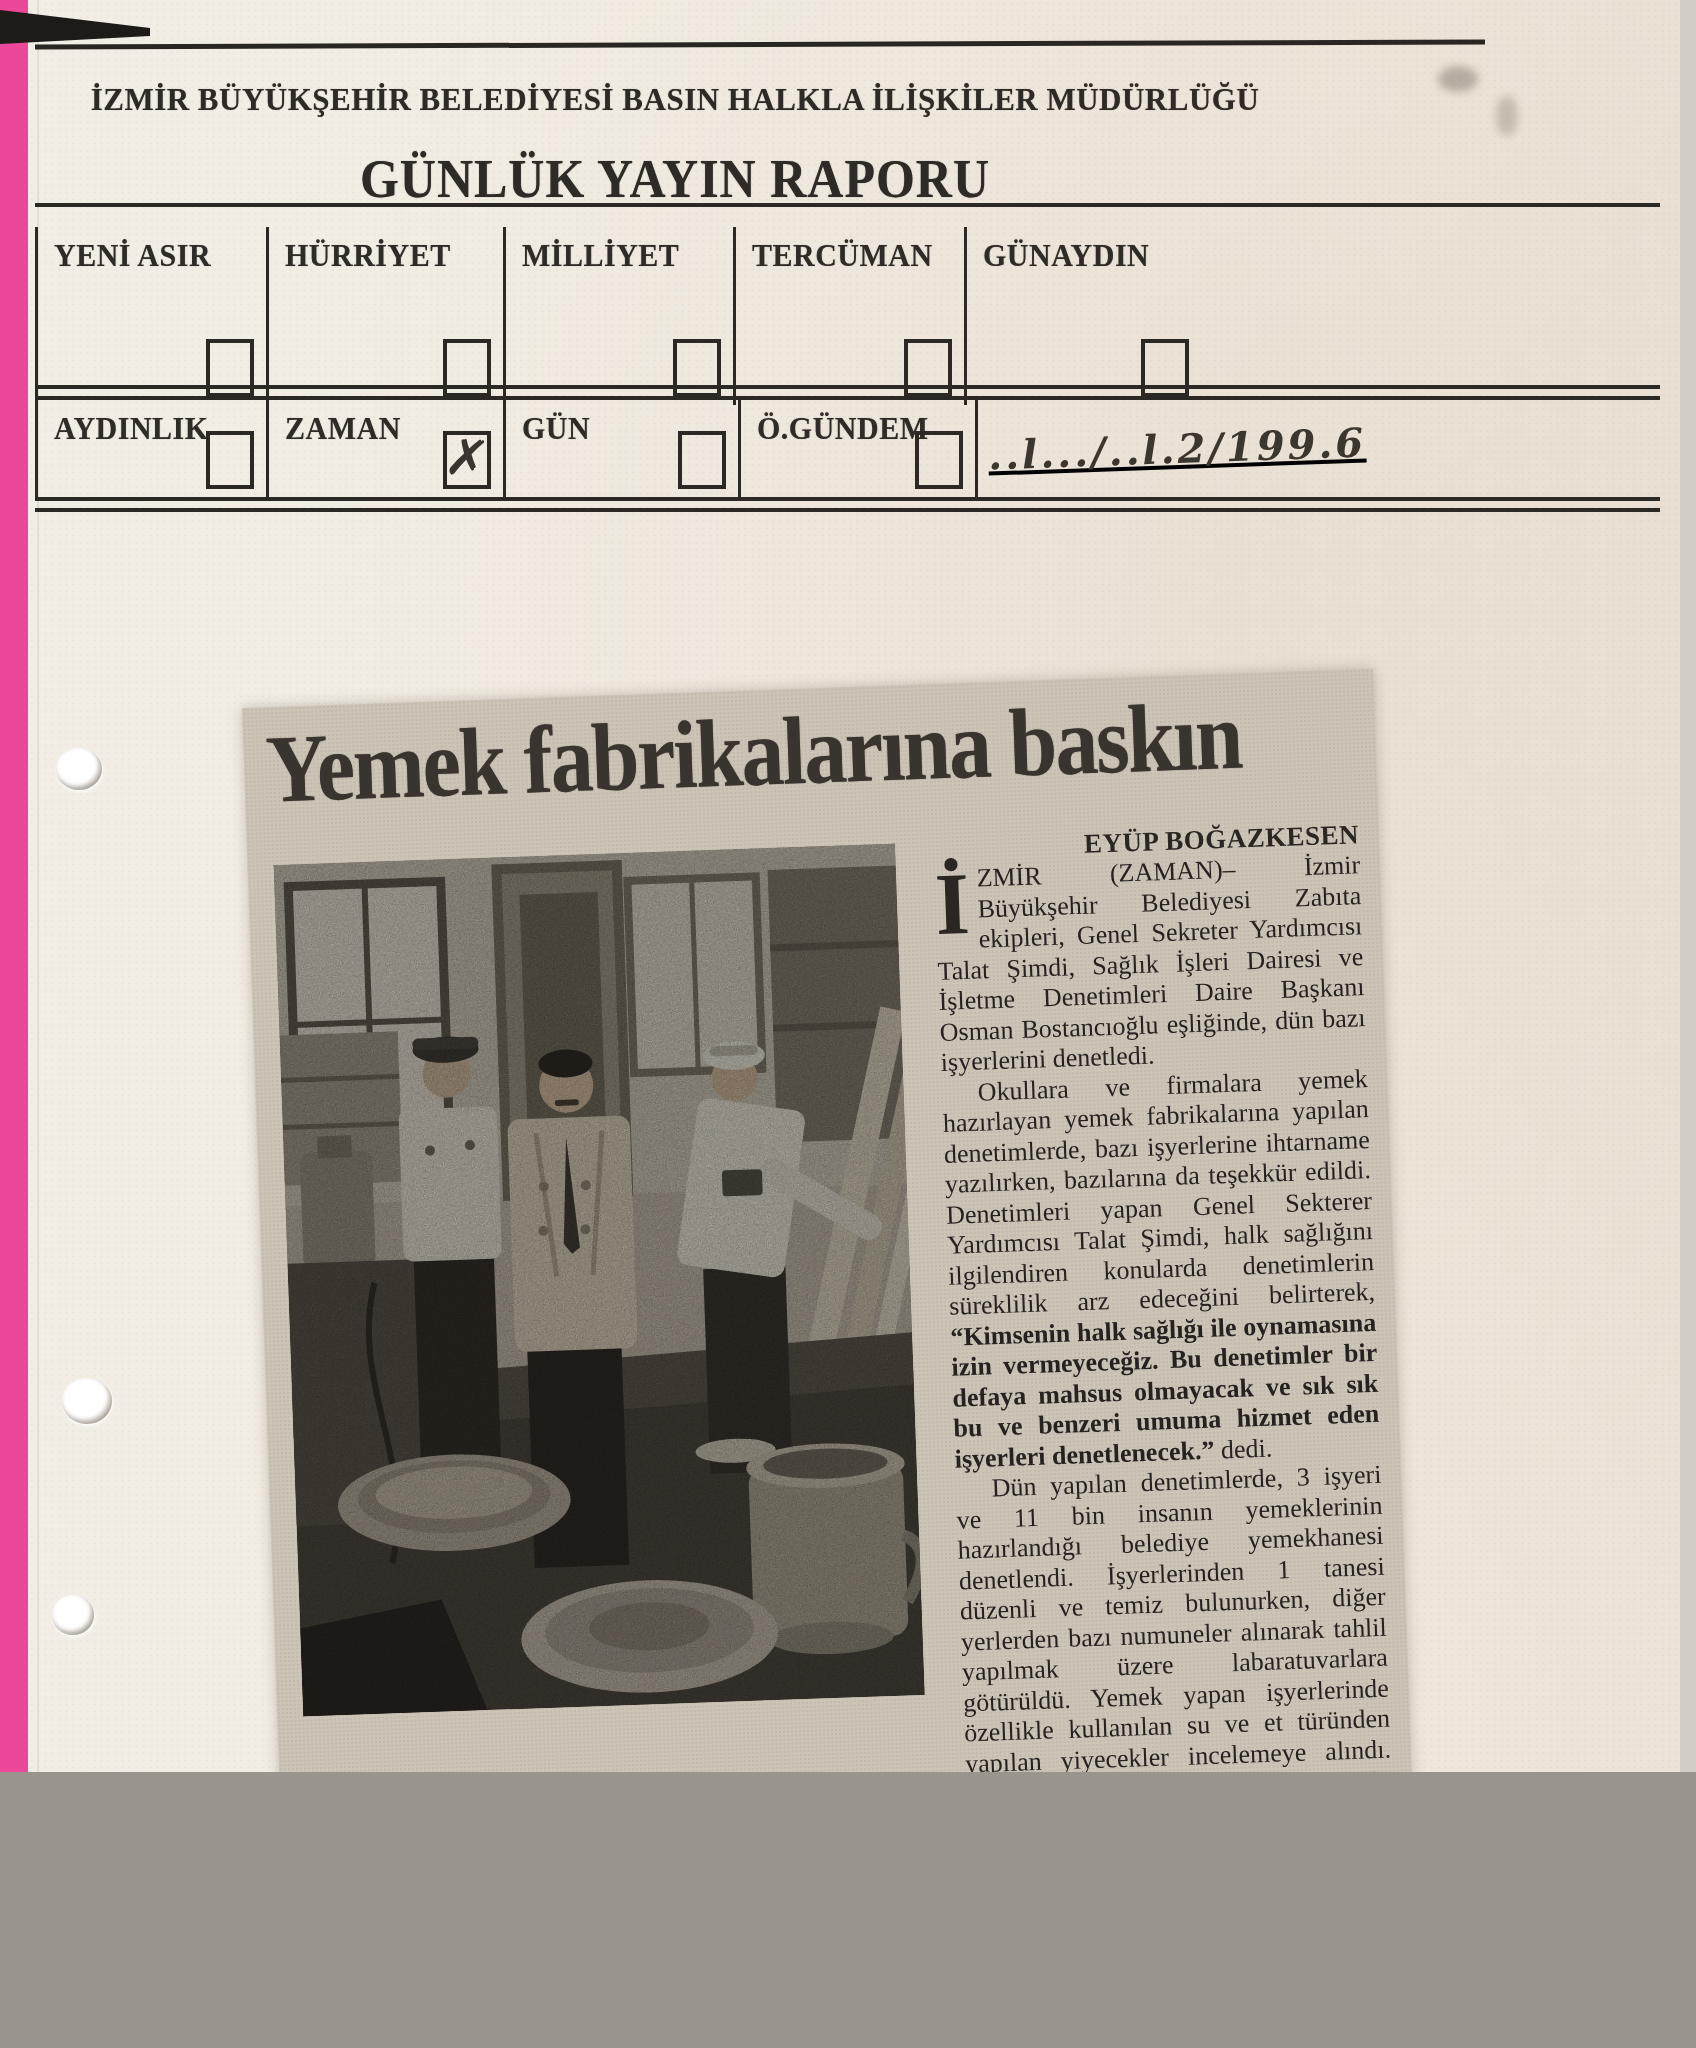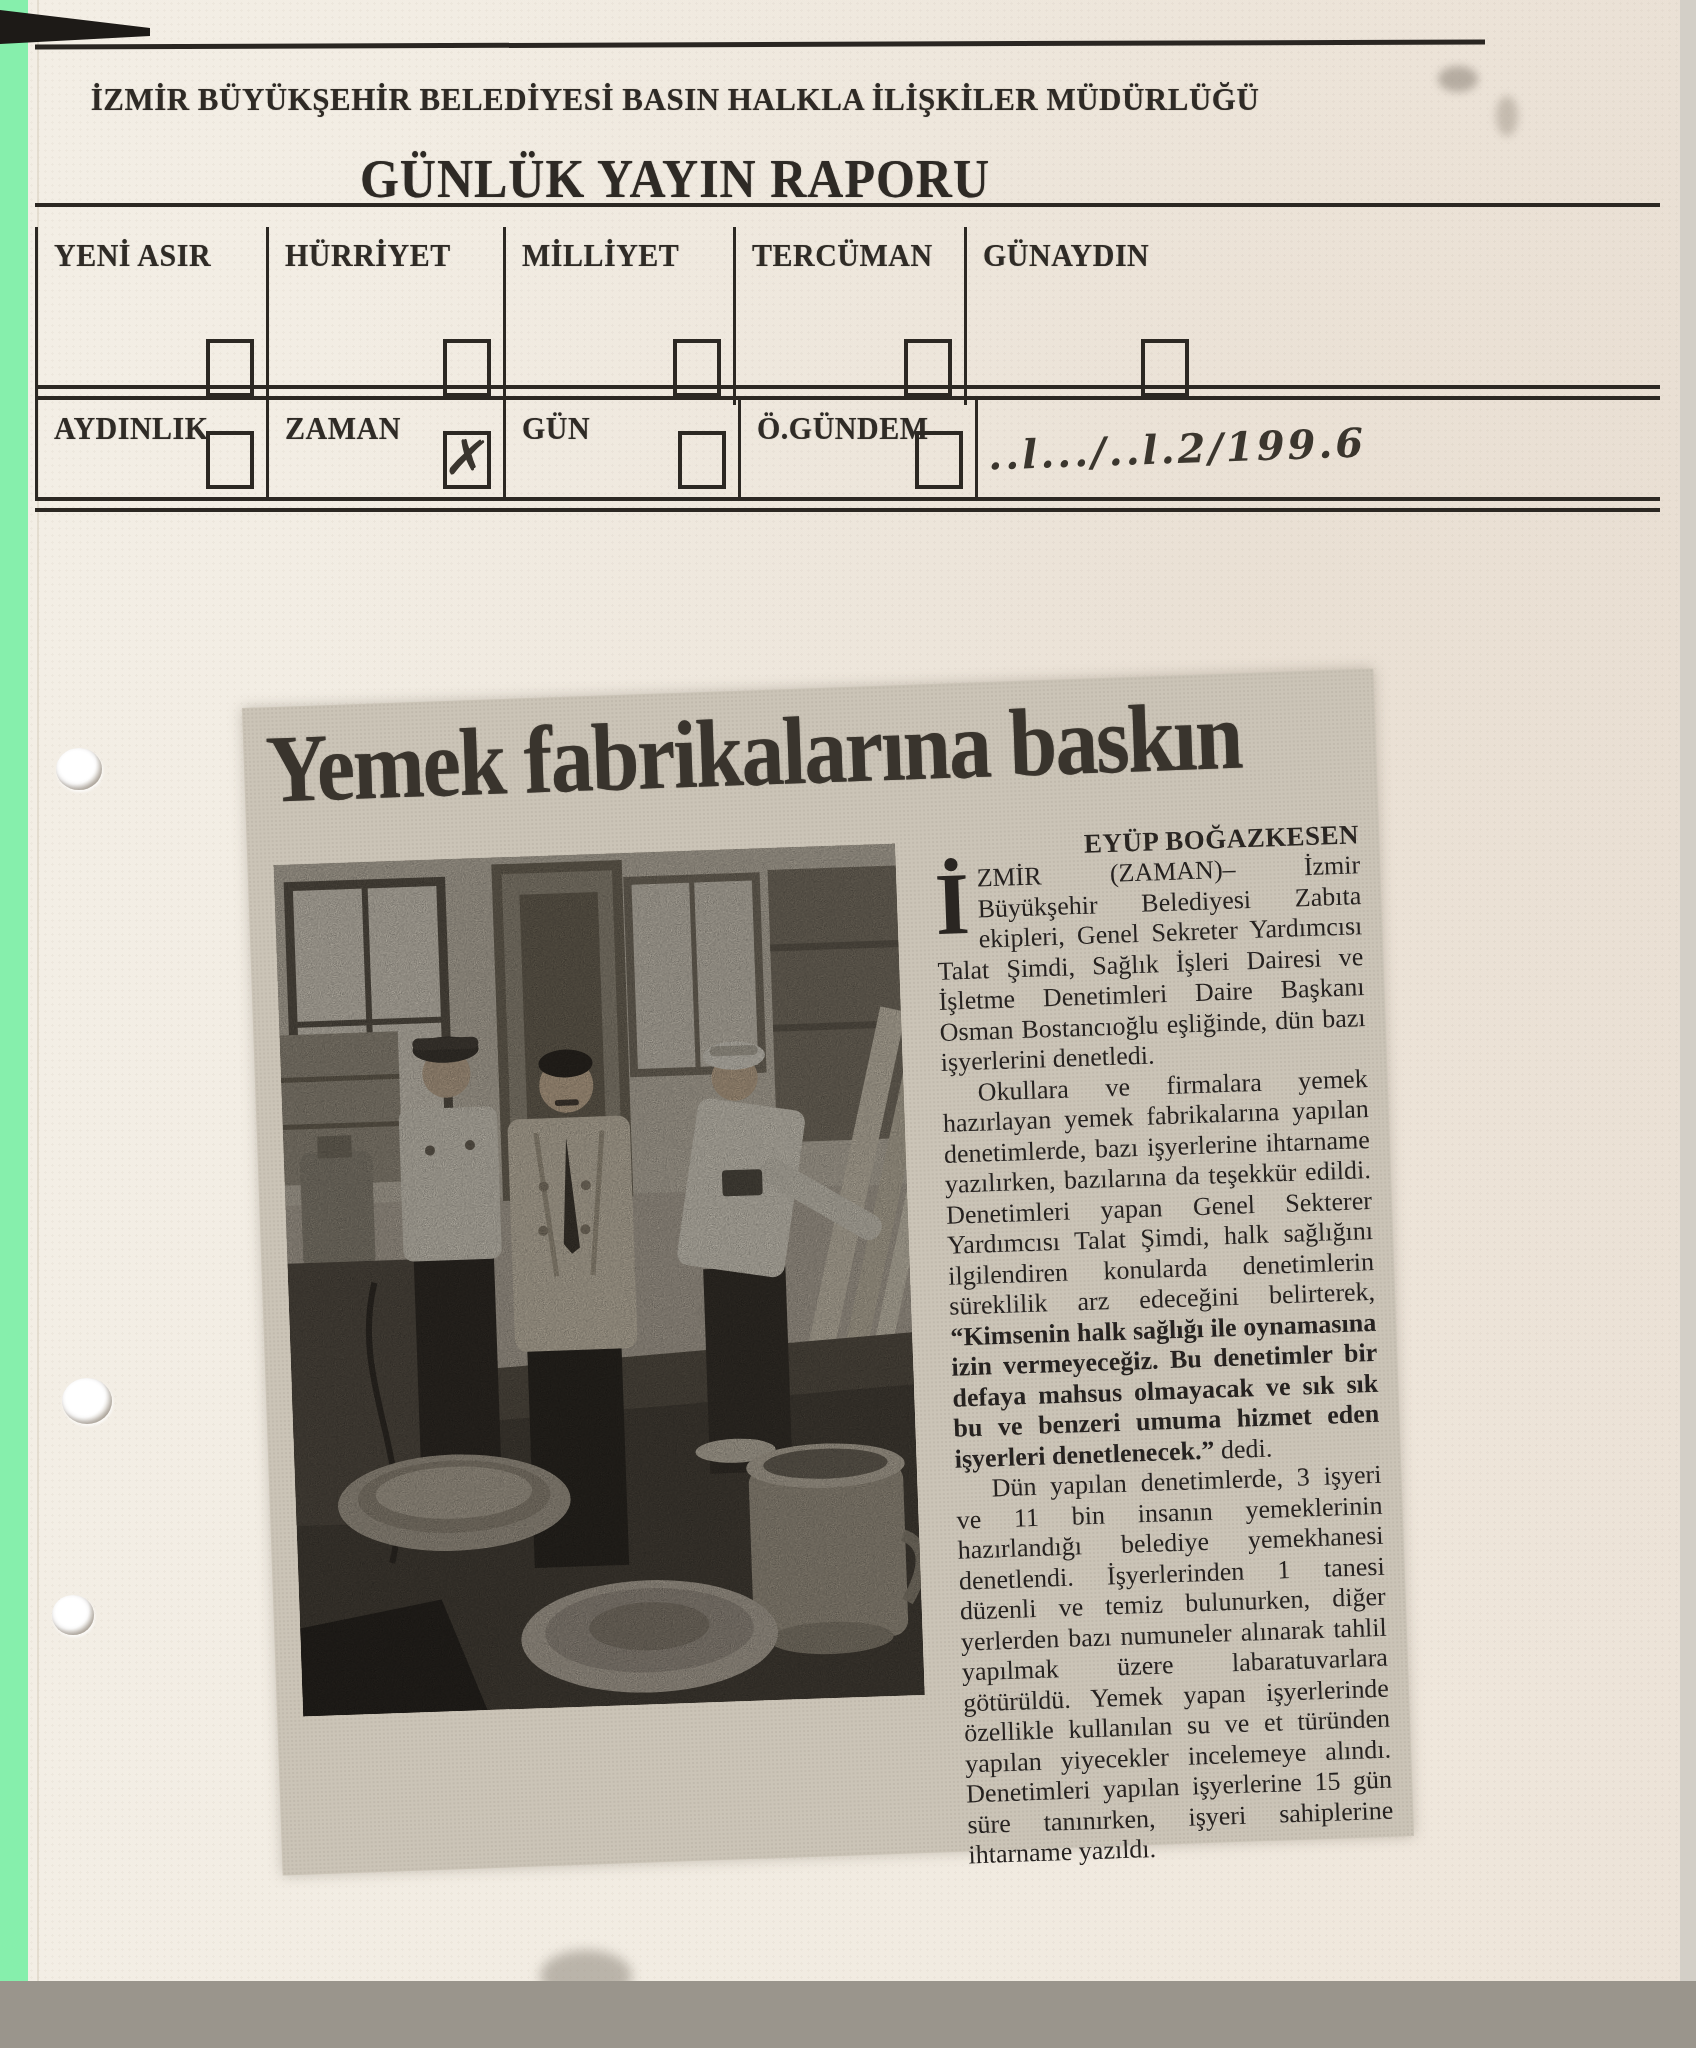--- a/index.html
+++ b/index.html
@@ -1,16 +1,16 @@
 <!DOCTYPE html>
 <html><head>
 <meta charset="utf-8">
 <style>
   html,body{margin:0;padding:0;background:#9a958c;}
-  #page{position:relative;width:1696px;height:1981px;background:#86efac;overflow:hidden;
+  #page{position:relative;width:1696px;height:1772px;background:#ec4899;overflow:hidden;
         font-family:"Liberation Serif", serif;}
   
   #paper{position:absolute;left:28px;top:0;width:1652px;height:2048px;
          background:
            radial-gradient(ellipse at 75% 30%, rgba(214,198,183,.25), transparent 55%),
            linear-gradient(90deg,#f3eee5 0%,#f1ebe1 55%,#efe7dc 85%,#ece3d8 100%);
   }
   #paper:before{content:"";position:absolute;inset:0;
     background-image:radial-gradient(rgba(120,105,90,.05) 1px, transparent 1.2px);
     background-size:7px 7px;}
@@ -35,21 +35,21 @@
   
   .hdr{position:absolute;left:35px;width:1280px;text-align:center;color:#2e2a25;font-weight:bold;}
   #agency{top:82px;font-size:31px;letter-spacing:.5px;transform:scaleY(1.05);text-shadow:0 0 1px rgba(40,35,30,.5);}
   #rtitle{top:150px;font-size:50px;letter-spacing:1px;transform:scaleY(1.08);text-shadow:0 0 1px rgba(40,35,30,.6);}
 
   
   .hline{position:absolute;left:35px;width:1625px;height:4px;background:#2c2823;}
   #hlA{top:203px}#hlB{top:385px}#hlC{top:396px}#hlD{top:497px}#hlE{top:508px}
   .nrow{position:absolute;left:35px;width:1625px;display:flex;}
   #nrow1{top:207px;height:178px;margin-top:20px;}
-  #nrow2{top:400px;height:97px;}
+  #nrow2{top:400px;height:97px;text-decoration:underline;}
   .cell{position:relative;border-left:3px solid #2c2823;box-sizing:border-box;padding:12px 0 0 16px;}
   .c1{width:231px}.c2{width:237px}.c3{width:230px}.c4{width:235px}.c5{width:237px}.c6{width:231px}.c7{flex:1}
   .nlabel{font-weight:bold;font-size:30px;color:#2f2b26;letter-spacing:.5px;transform:scaleY(1.05);display:inline-block;
           text-shadow:0 0 1px rgba(45,40,34,.45);}
   .cbox{position:absolute;right:12px;bottom:8px;width:40px;height:50px;border:4px solid #2c2823;
         display:flex;align-items:center;justify-content:center;}
   .mark{font-style:normal;font-size:52px;line-height:1;color:#3a352e;transform:rotate(8deg) translateY(-2px);
         font-family:"DejaVu Sans",sans-serif;}
   .datecell{display:flex;align-items:center;justify-content:flex-start;padding:0 0 0 10px;}
   .datehand{font-family:"DejaVu Serif",serif;font-style:italic;font-weight:bold;font-size:40px;color:#3b362e;

